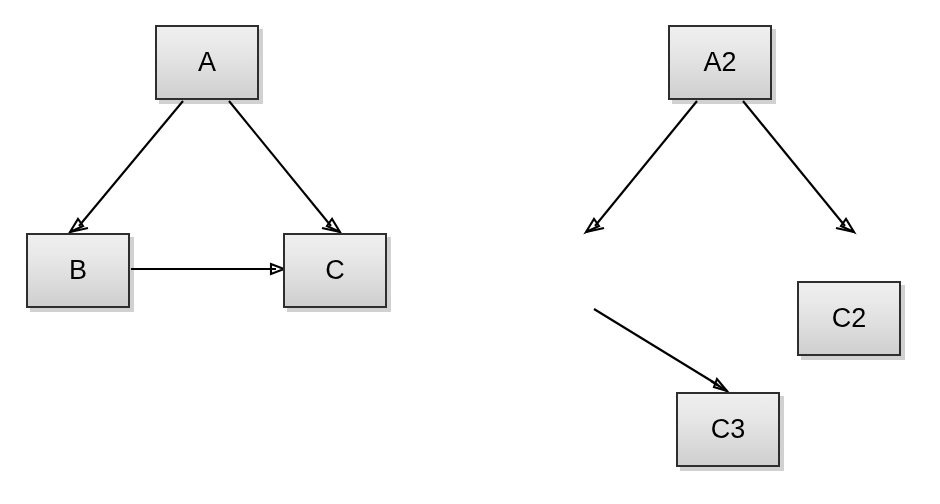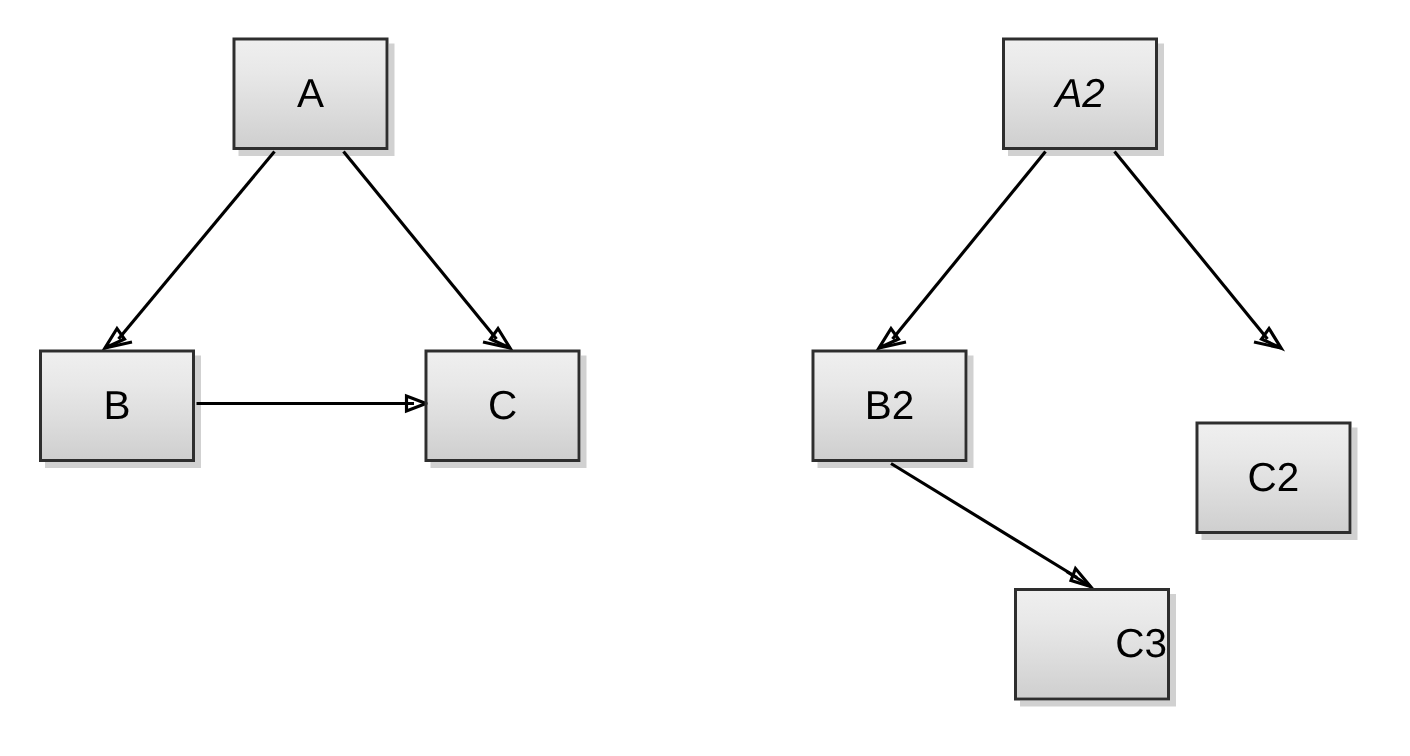--- a/index.html
+++ b/index.html
@@ -108,29 +108,26 @@
   </div>
 
   <div class="node" style="left:26px; top:233px; width:104px; height:75px;">
     <span class="node-label">B</span>
   </div>
 
   <div class="node" style="left:283px; top:233px; width:104px; height:75px;">
     <span class="node-label">C</span>
   </div>
 
-  <div class="node" style="left:668px; top:25px; width:104px; height:75px;font-style:italic;">
+  <div class="node" style="left:668px; top:25px; width:104px; height:75px;">
     <span class="node-label">A2</span>
   </div>
 
-  <div class="node" style="left:541px; top:233px; width:104px; height:75px;">
-    <span class="node-label">B2</span>
-  </div>
 
   <div class="node" style="left:797px; top:233px; width:104px; height:75px;margin-top:48px;">
     <span class="node-label">C2</span>
   </div>
 
-  <div class="node" style="left:676px; top:392px; width:104px; height:75px;justify-content:flex-end;">
+  <div class="node" style="left:676px; top:392px; width:104px; height:75px;">
     <span class="node-label">C3</span>
   </div>
 
 </div>
 
 </body></html>

